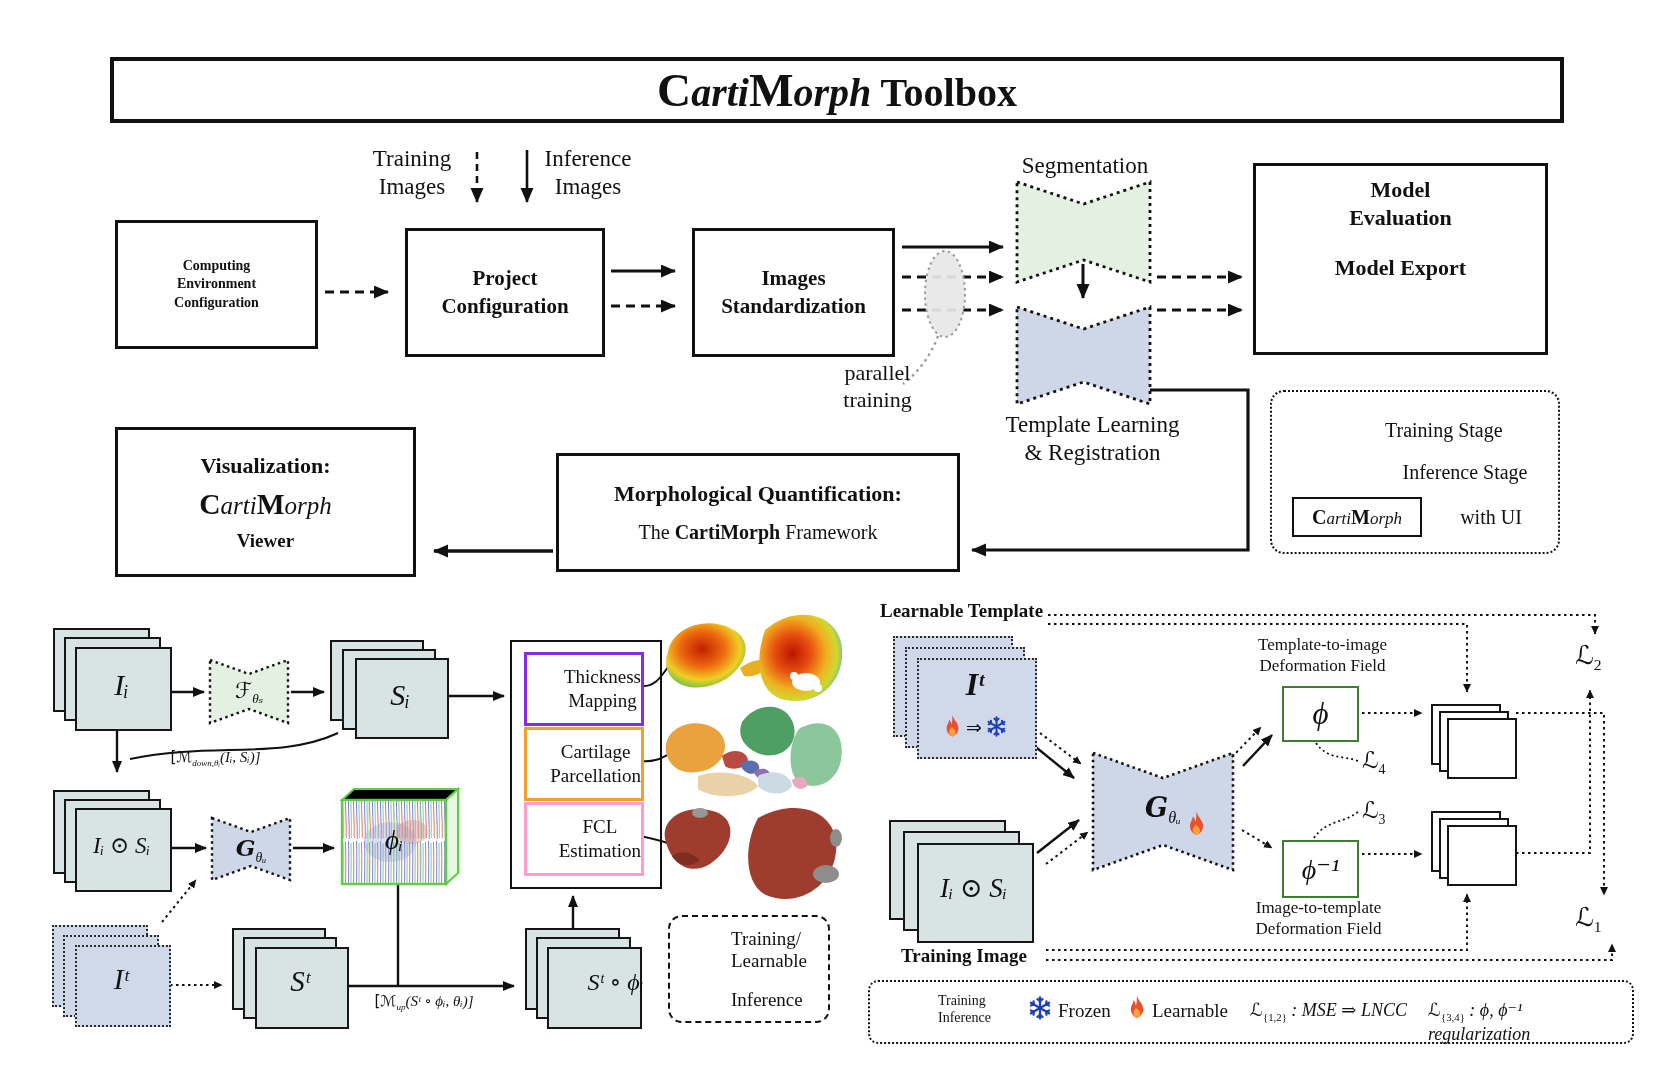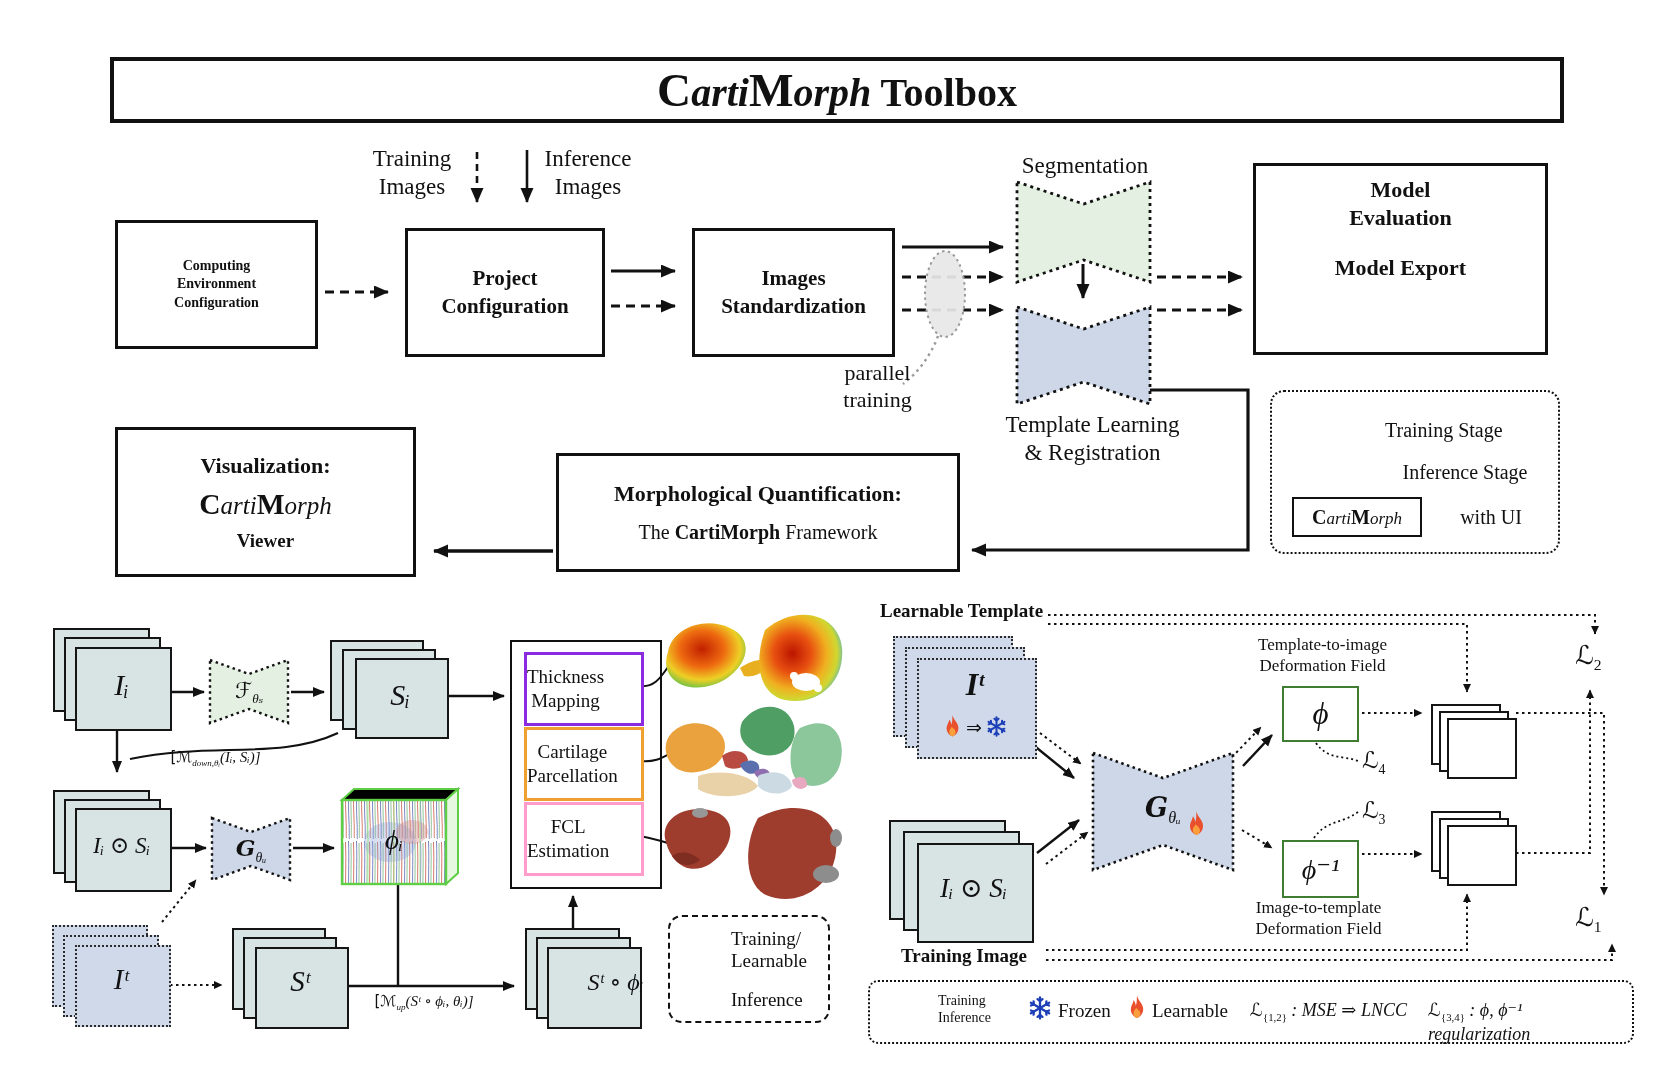--- a/index.html
+++ b/index.html
@@ -14,21 +14,21 @@
   .card{position:absolute;background:#d8e4e4;border:2.2px solid #151515;}
   .card.dot{background:#cfd9ea;border:2.4px dotted #2a2a2a;}
   .card.white{background:#ffffff;border:2.4px solid #151515;}
   .cardlbl{position:absolute;width:100%;text-align:center;font-style:italic;
            font-family:"Liberation Serif","DejaVu Serif","DejaVu Sans",serif;}
   .var{font-style:italic;font-family:"Liberation Serif","DejaVu Serif","DejaVu Sans",serif;}
   .scr{font-family:"DejaVu Sans","DejaVu Serif",sans-serif;}
   .gscr{font-family:"DejaVu Serif","Liberation Serif",serif;font-style:italic;font-weight:bold;}
   .brand .cap{font-weight:bold;font-size:1.18em;font-family:"Liberation Serif",serif;}
   .brand .low{font-style:italic;font-family:"Liberation Serif",serif;}
-  .qbox{position:absolute;display:flex;align-items:center;justify-content:flex-start;text-align:center;
+  .qbox{position:absolute;display:flex;align-items:center;justify-content:flex-end;text-align:center;
         background:#fff;font-size:19px;line-height:1.25;}
   .legend-dotted{position:absolute;border:2.6px dotted #111;border-radius:14px;background:#fff;}
   .legend-dashed{position:absolute;border:2.6px dashed #111;border-radius:14px;background:#fff;}
   sub{font-size:0.6em;}
 </style>
 </head>
 <body>
 
 <div id="canvas">
 

